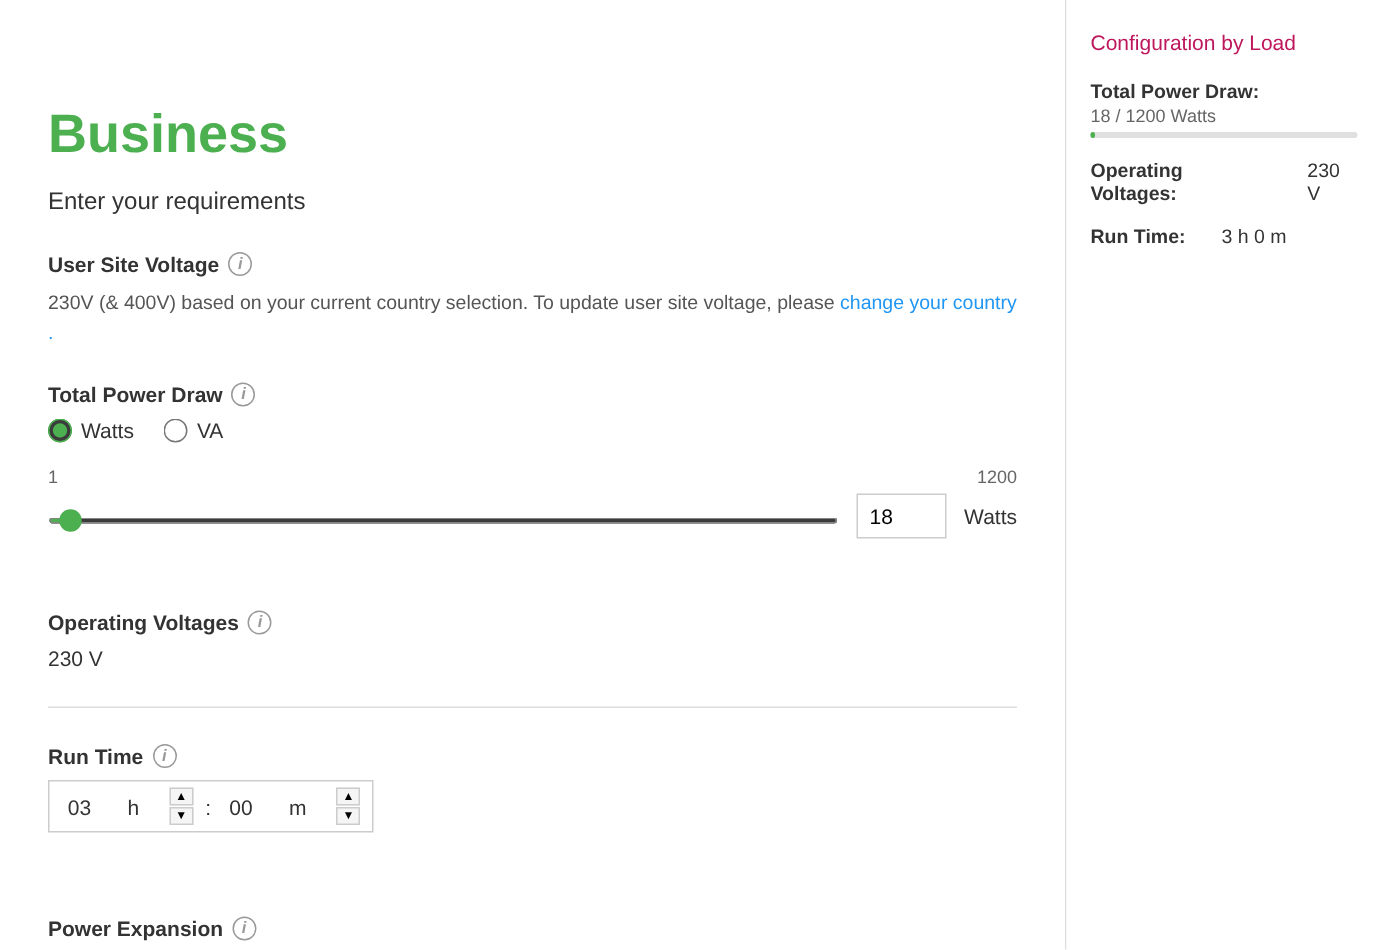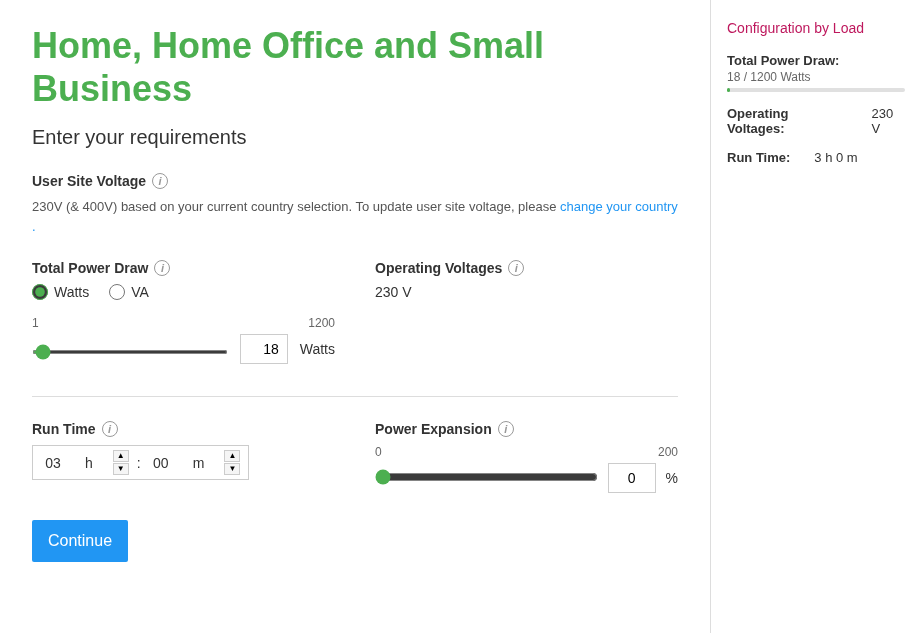--- a/index.html
+++ b/index.html
@@ -15,21 +15,21 @@
 
     .page-title {
       font-size: 36px;
       font-weight: bold;
       color: #4caf50;
       line-height: 1.2;
       margin-bottom: 16px;
     }
 
     .section-title {
-      font-size: 20px;
+      font-size: 16px;
       color: #333;
       font-weight: normal;
       margin-bottom: 24px;
     }
 
     .field-label {
       font-weight: bold;
       font-size: 14px;
       color: #333;
       display: flex;
@@ -62,20 +62,21 @@
 
     .voltage-description a {
       color: #2196f3;
       text-decoration: none;
     }
 
     
     .two-col {
       display: flex;
       gap: 40px;
+      flex-direction: column;
     }
 
     .col {
       flex: 1;
     }
 
     
     .radio-group {
       display: flex;
       gap: 20px;
@@ -117,25 +118,25 @@
       flex: 1;
     }
 
     .slider-container input[type="range"] {
       width: 100%;
       accent-color: #4caf50;
       height: 4px;
     }
 
     .value-input {
-      width: 48px;
+      width: 60px;
       border: 1px solid #ccc;
       padding: 6px 8px;
       font-size: 14px;
-      text-align: right;
+      text-align: left;
     }
 
     .unit-label {
       font-size: 14px;
       color: #333;
     }
 
     .operating-voltage-value {
       font-size: 14px;
       color: #333;
@@ -304,21 +305,21 @@
       align-items: baseline;
       gap: 20px;
     }
   </style>
 </head>
 <body>
 
 <div class="main-content">
 
   <h1 class="page-title">
-    <span>Home, Home Office and Small</span><br>
+    <br>
     <span>Business</span>
   </h1>
 
   <h2 class="section-title">Enter your requirements</h2>
 
   
   <div>
     <div class="field-label">
       <span>User Site Voltage</span>
       <span class="info-icon">i</span>

